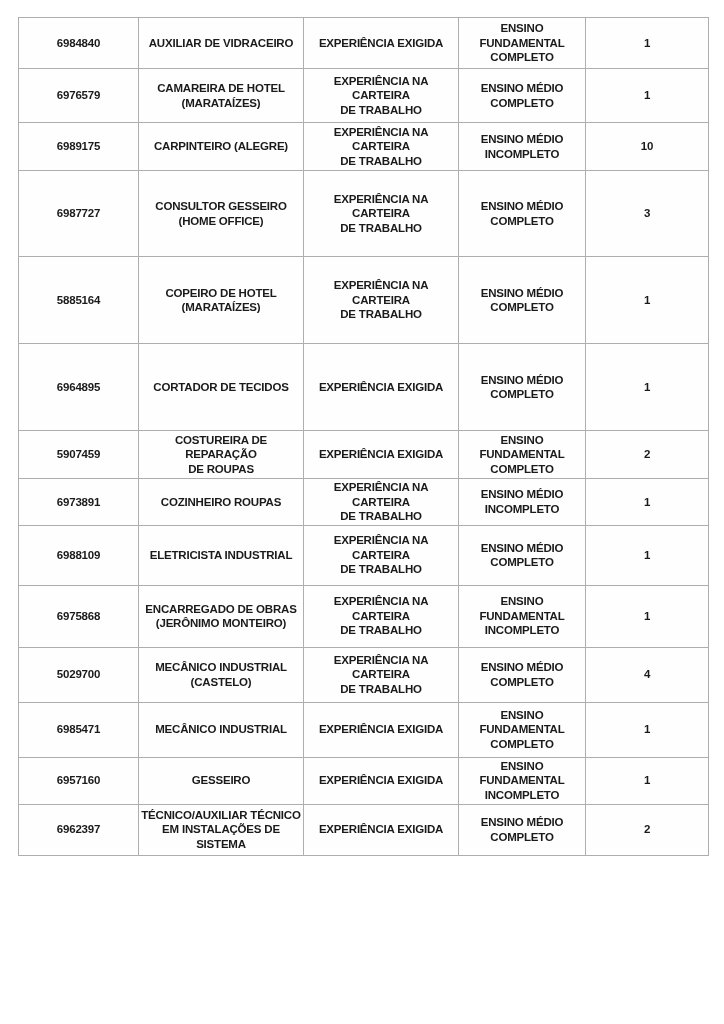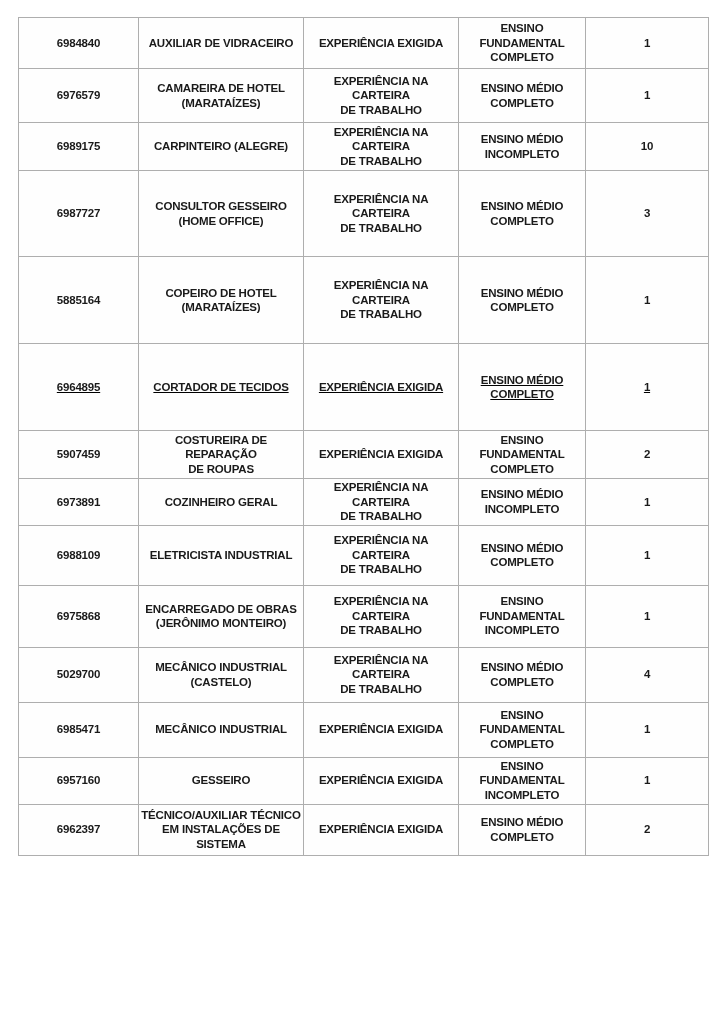--- a/index.html
+++ b/index.html
@@ -97,41 +97,41 @@
         <tr style="height: 87px;">
           <td>5885164</td>
           <td>COPEIRO DE HOTEL
 (MARATAÍZES)</td>
           <td>EXPERIÊNCIA NA CARTEIRA
 DE TRABALHO</td>
           <td>ENSINO MÉDIO
 COMPLETO</td>
           <td>1</td>
         </tr>
-        <tr style="height: 87px; text-decoration: underline;">
+        <tr style="height: 87px;">
           <td>6964895</td>
           <td>CORTADOR DE TECIDOS</td>
           <td>EXPERIÊNCIA EXIGIDA</td>
           <td>ENSINO MÉDIO
 COMPLETO</td>
           <td>1</td>
         </tr>
         <tr style="height: 48px;">
           <td>5907459</td>
           <td>COSTUREIRA DE REPARAÇÃO
 DE ROUPAS</td>
           <td>EXPERIÊNCIA EXIGIDA</td>
           <td>ENSINO
 FUNDAMENTAL
 COMPLETO</td>
           <td>2</td>
         </tr>
         <tr style="height: 38px;">
           <td>6973891</td>
-          <td>COZINHEIRO GERAL</td>
+          <td>COZINHEIRO ROUPAS</td>
           <td>EXPERIÊNCIA NA CARTEIRA
 DE TRABALHO</td>
           <td>ENSINO MÉDIO
 INCOMPLETO</td>
           <td>1</td>
         </tr>
         <tr style="height: 60px;">
           <td>6988109</td>
           <td>ELETRICISTA INDUSTRIAL</td>
           <td>EXPERIÊNCIA NA CARTEIRA

